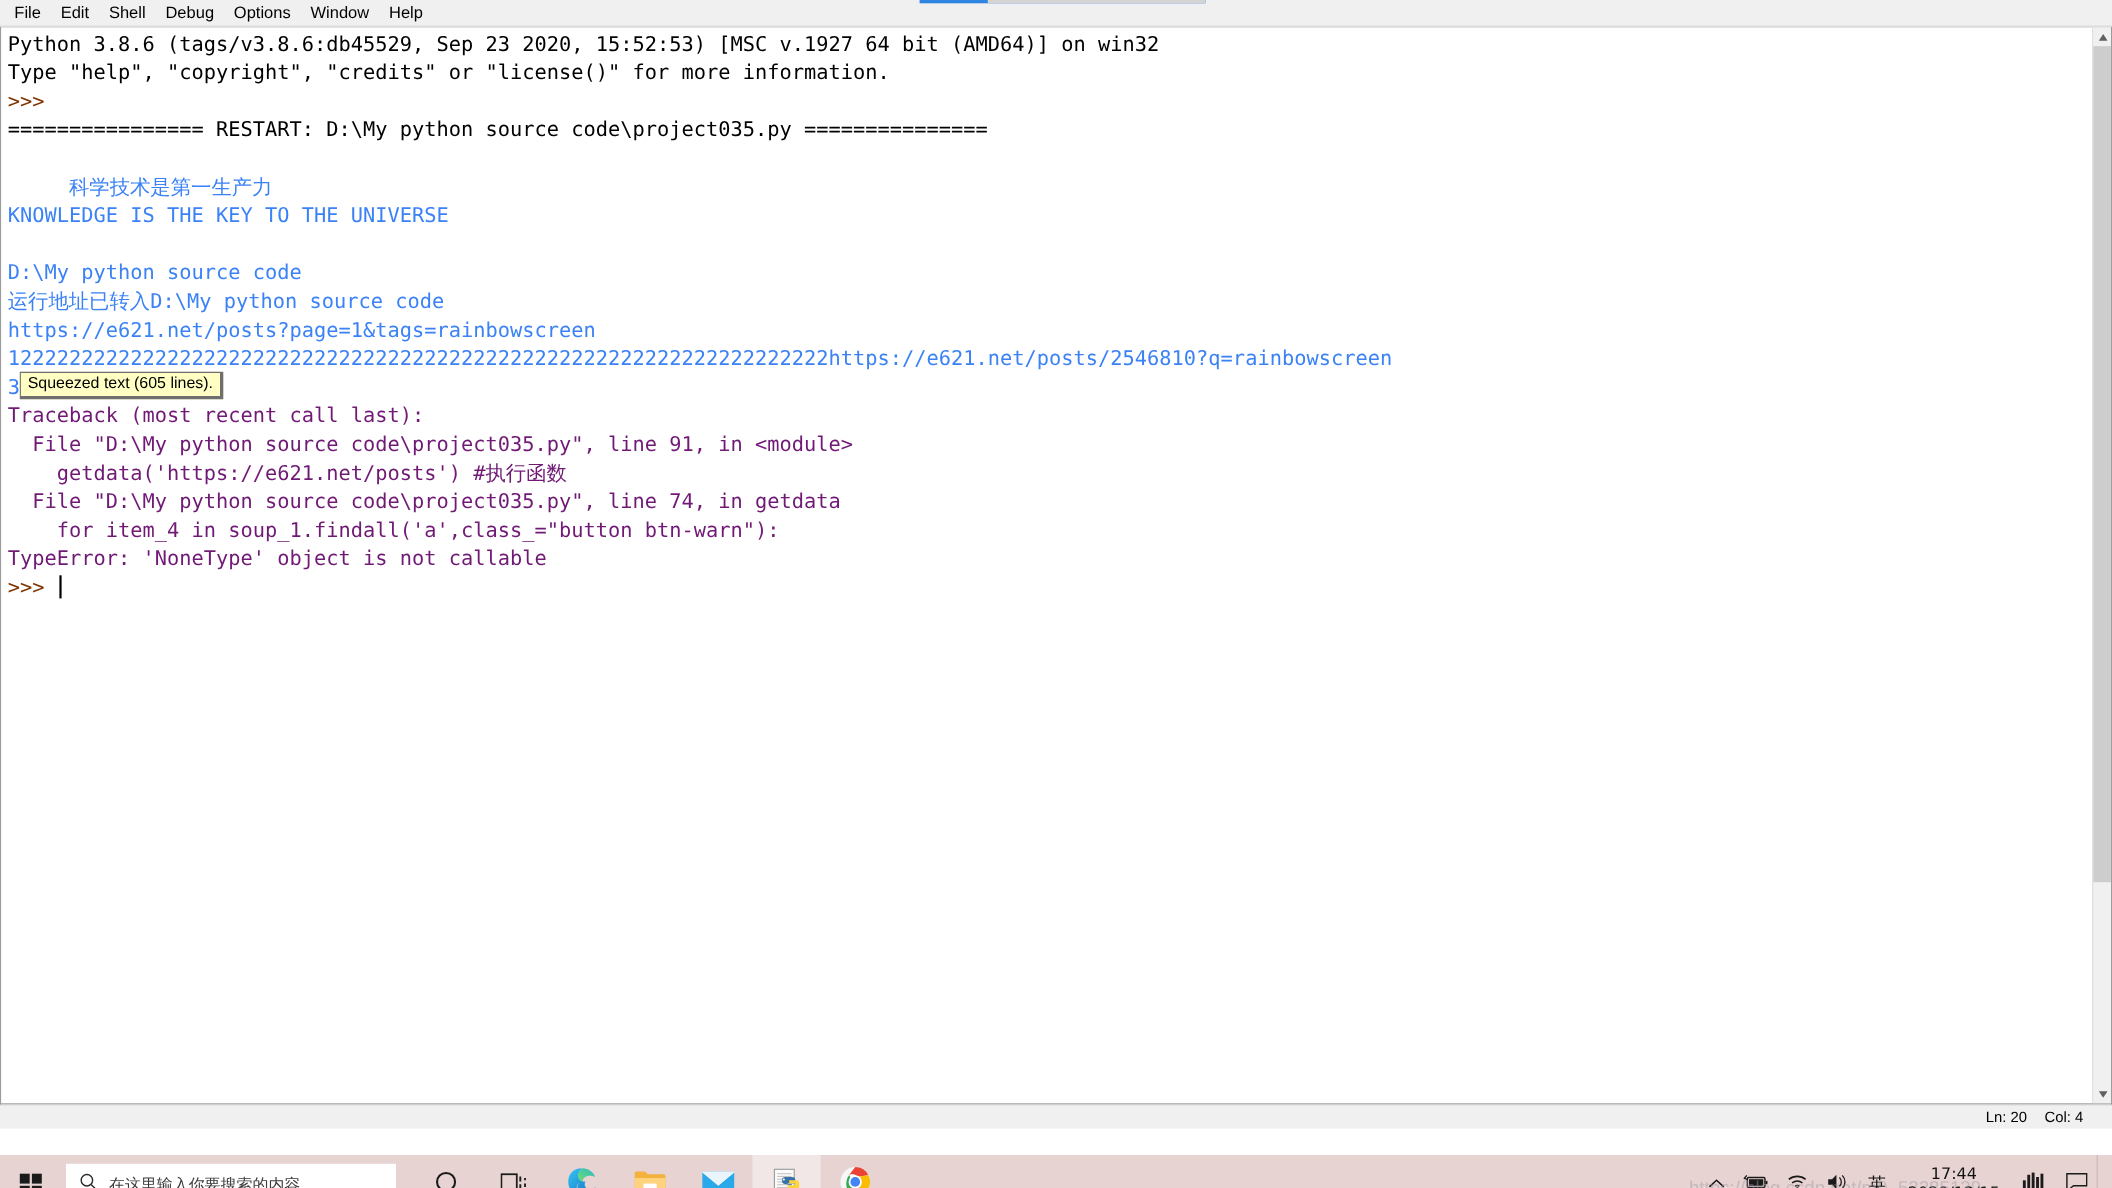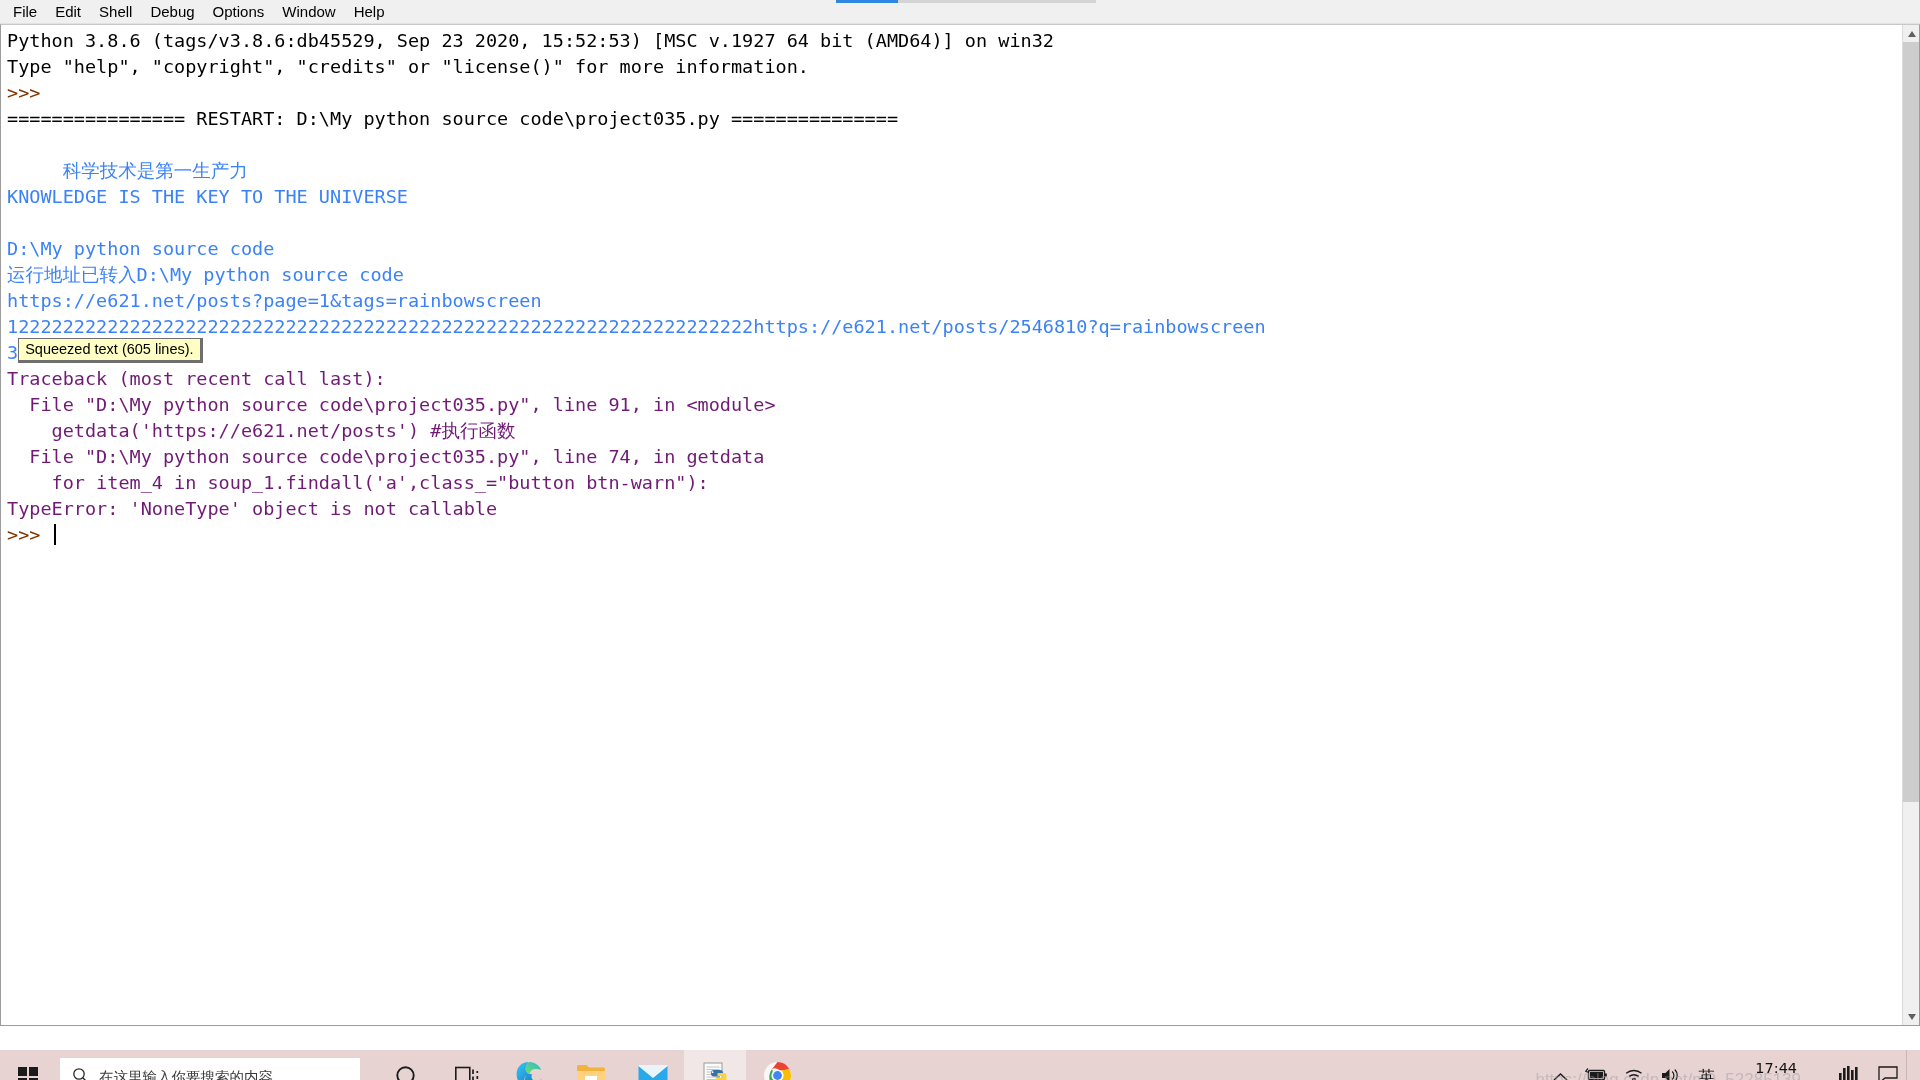--- a/index.html
+++ b/index.html
@@ -260,20 +260,24 @@
       </div>
       <div class="sb-thumb"></div>
       <div class="sb-arrow bottom">
         <svg width="8" height="8" viewBox="0 0 8 8">
             <polygon points="0,1 8,1 4,7" fill="#606060"></polygon>
           </svg>
       </div>
     </div>
   </div>
 
+  <div id="status-bar">
+    <span class="st-item">Ln: 20</span>
+    <span class="st-item">Col: 4</span>
+  </div>
 </div>
 
 <div id="taskbar">
 
   <div id="start-button">
     <div class="win-logo">
       <div></div>
         <div></div>
         <div></div>
         <div></div>

